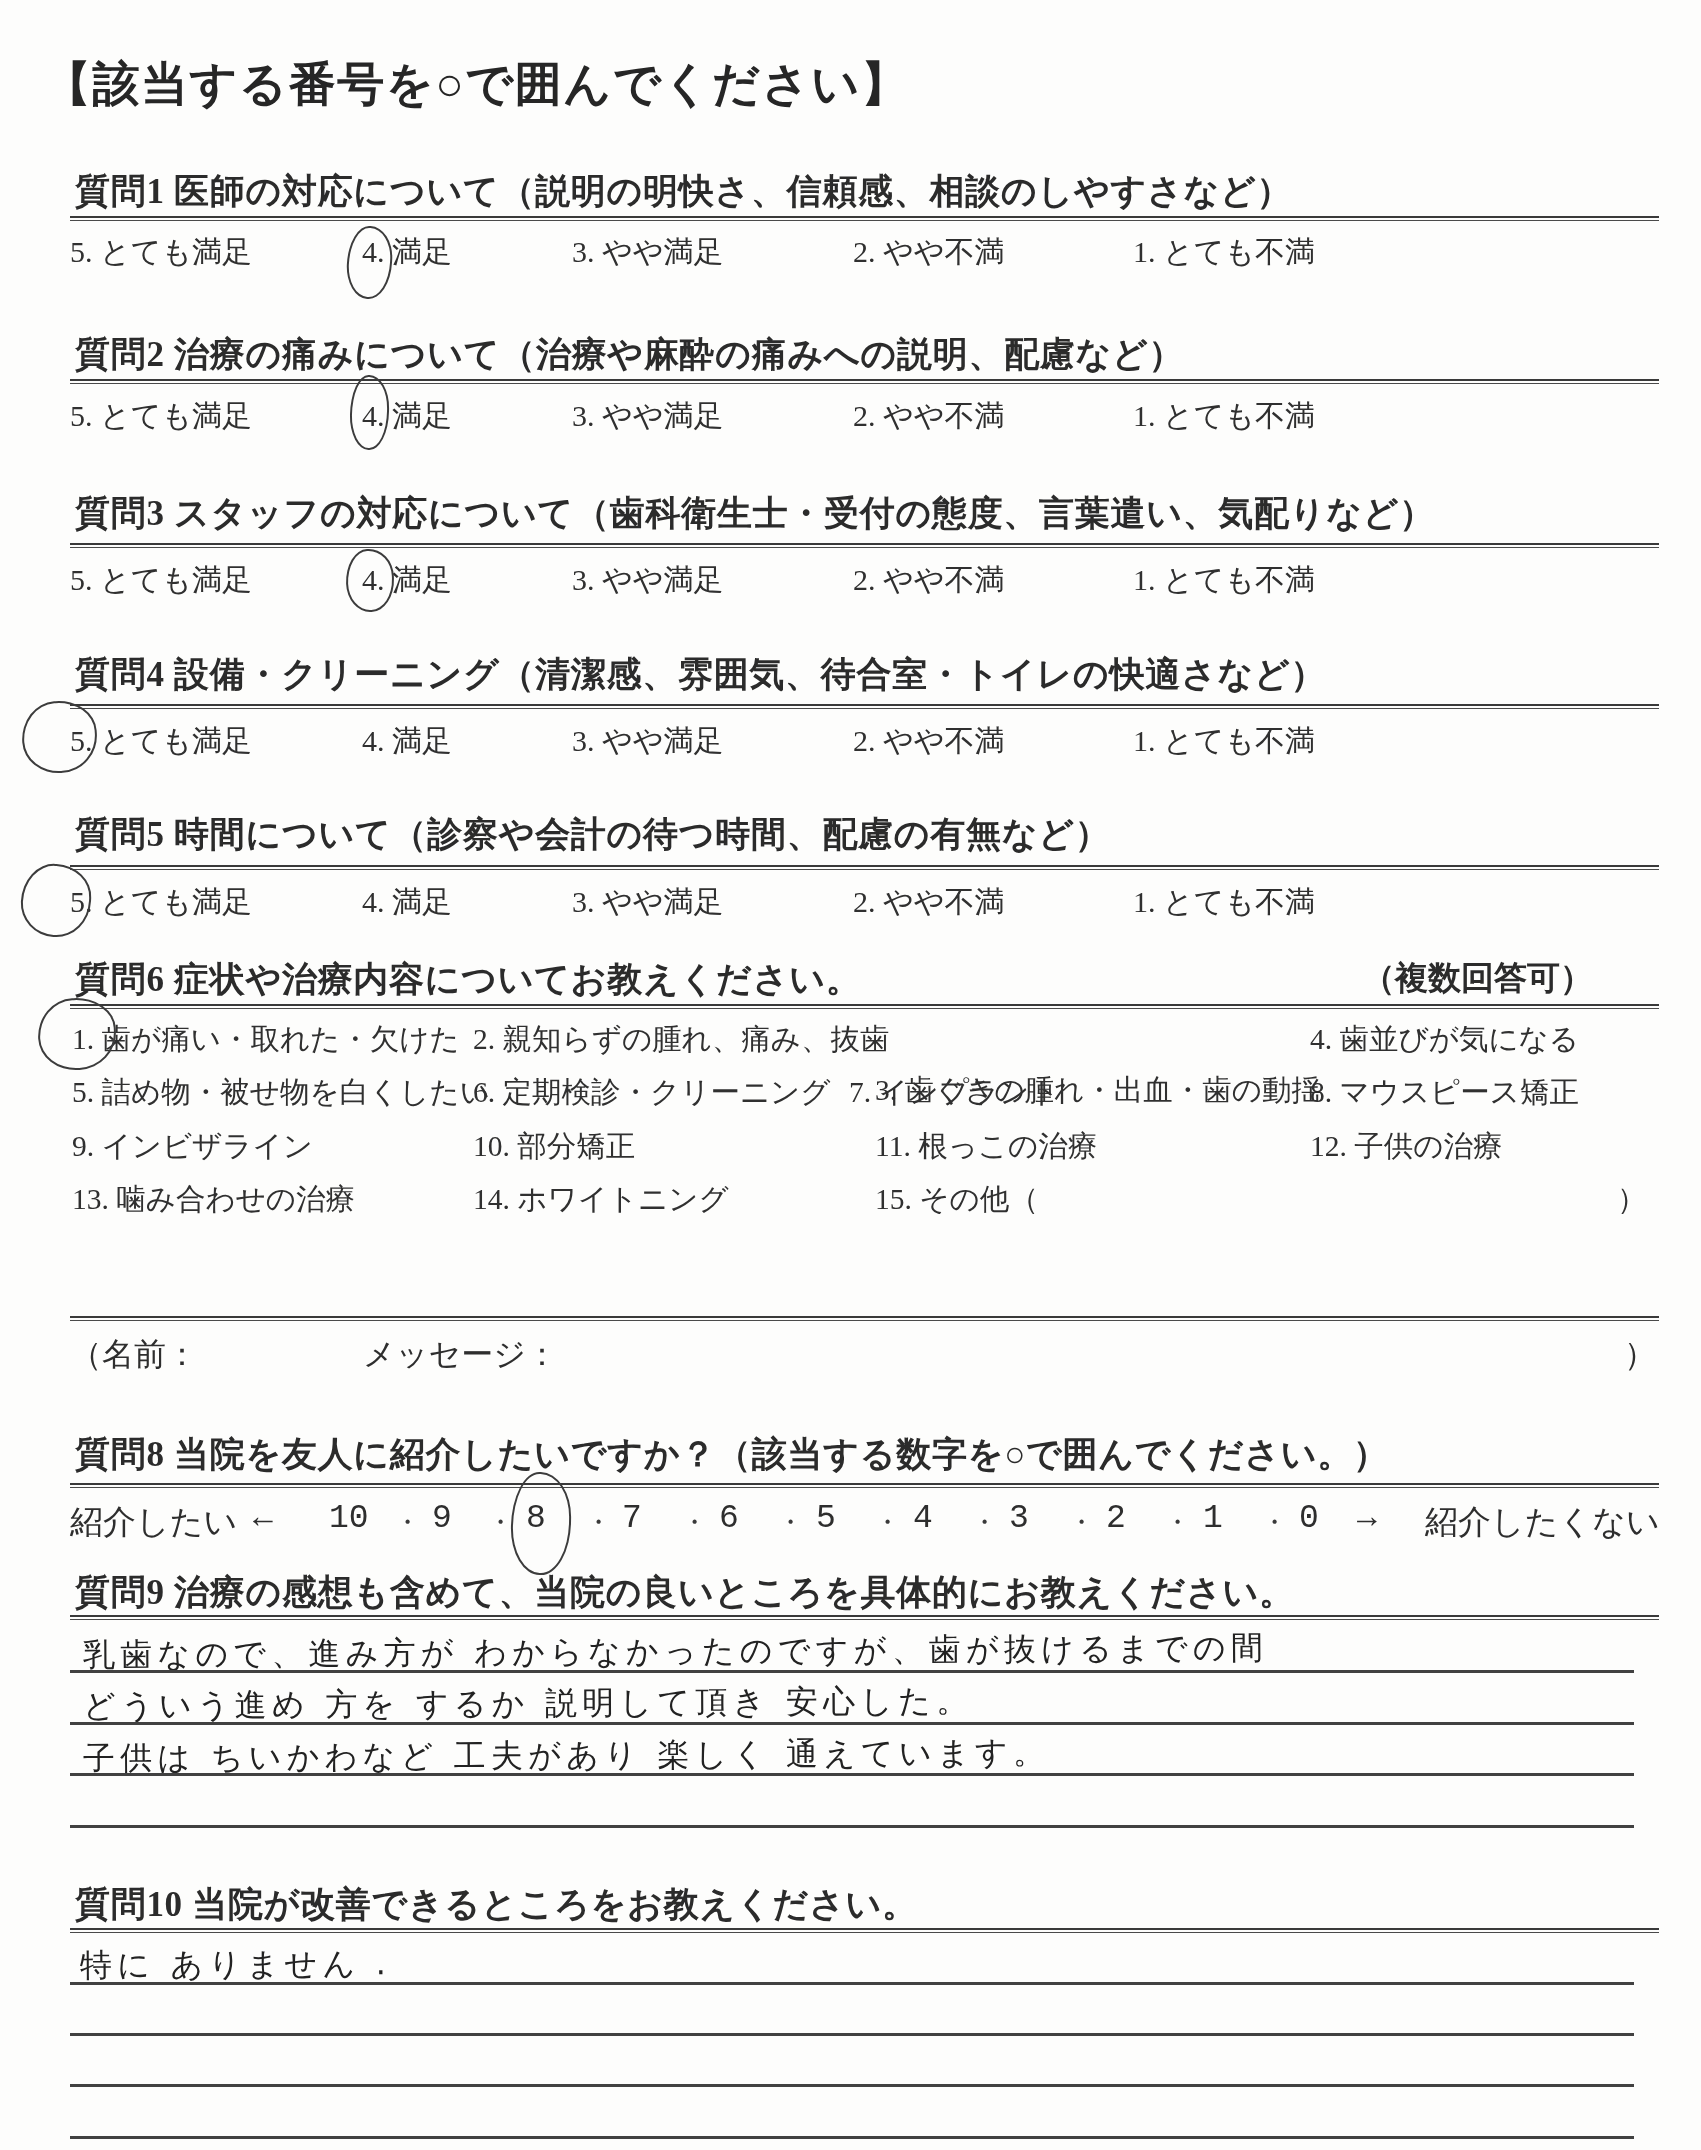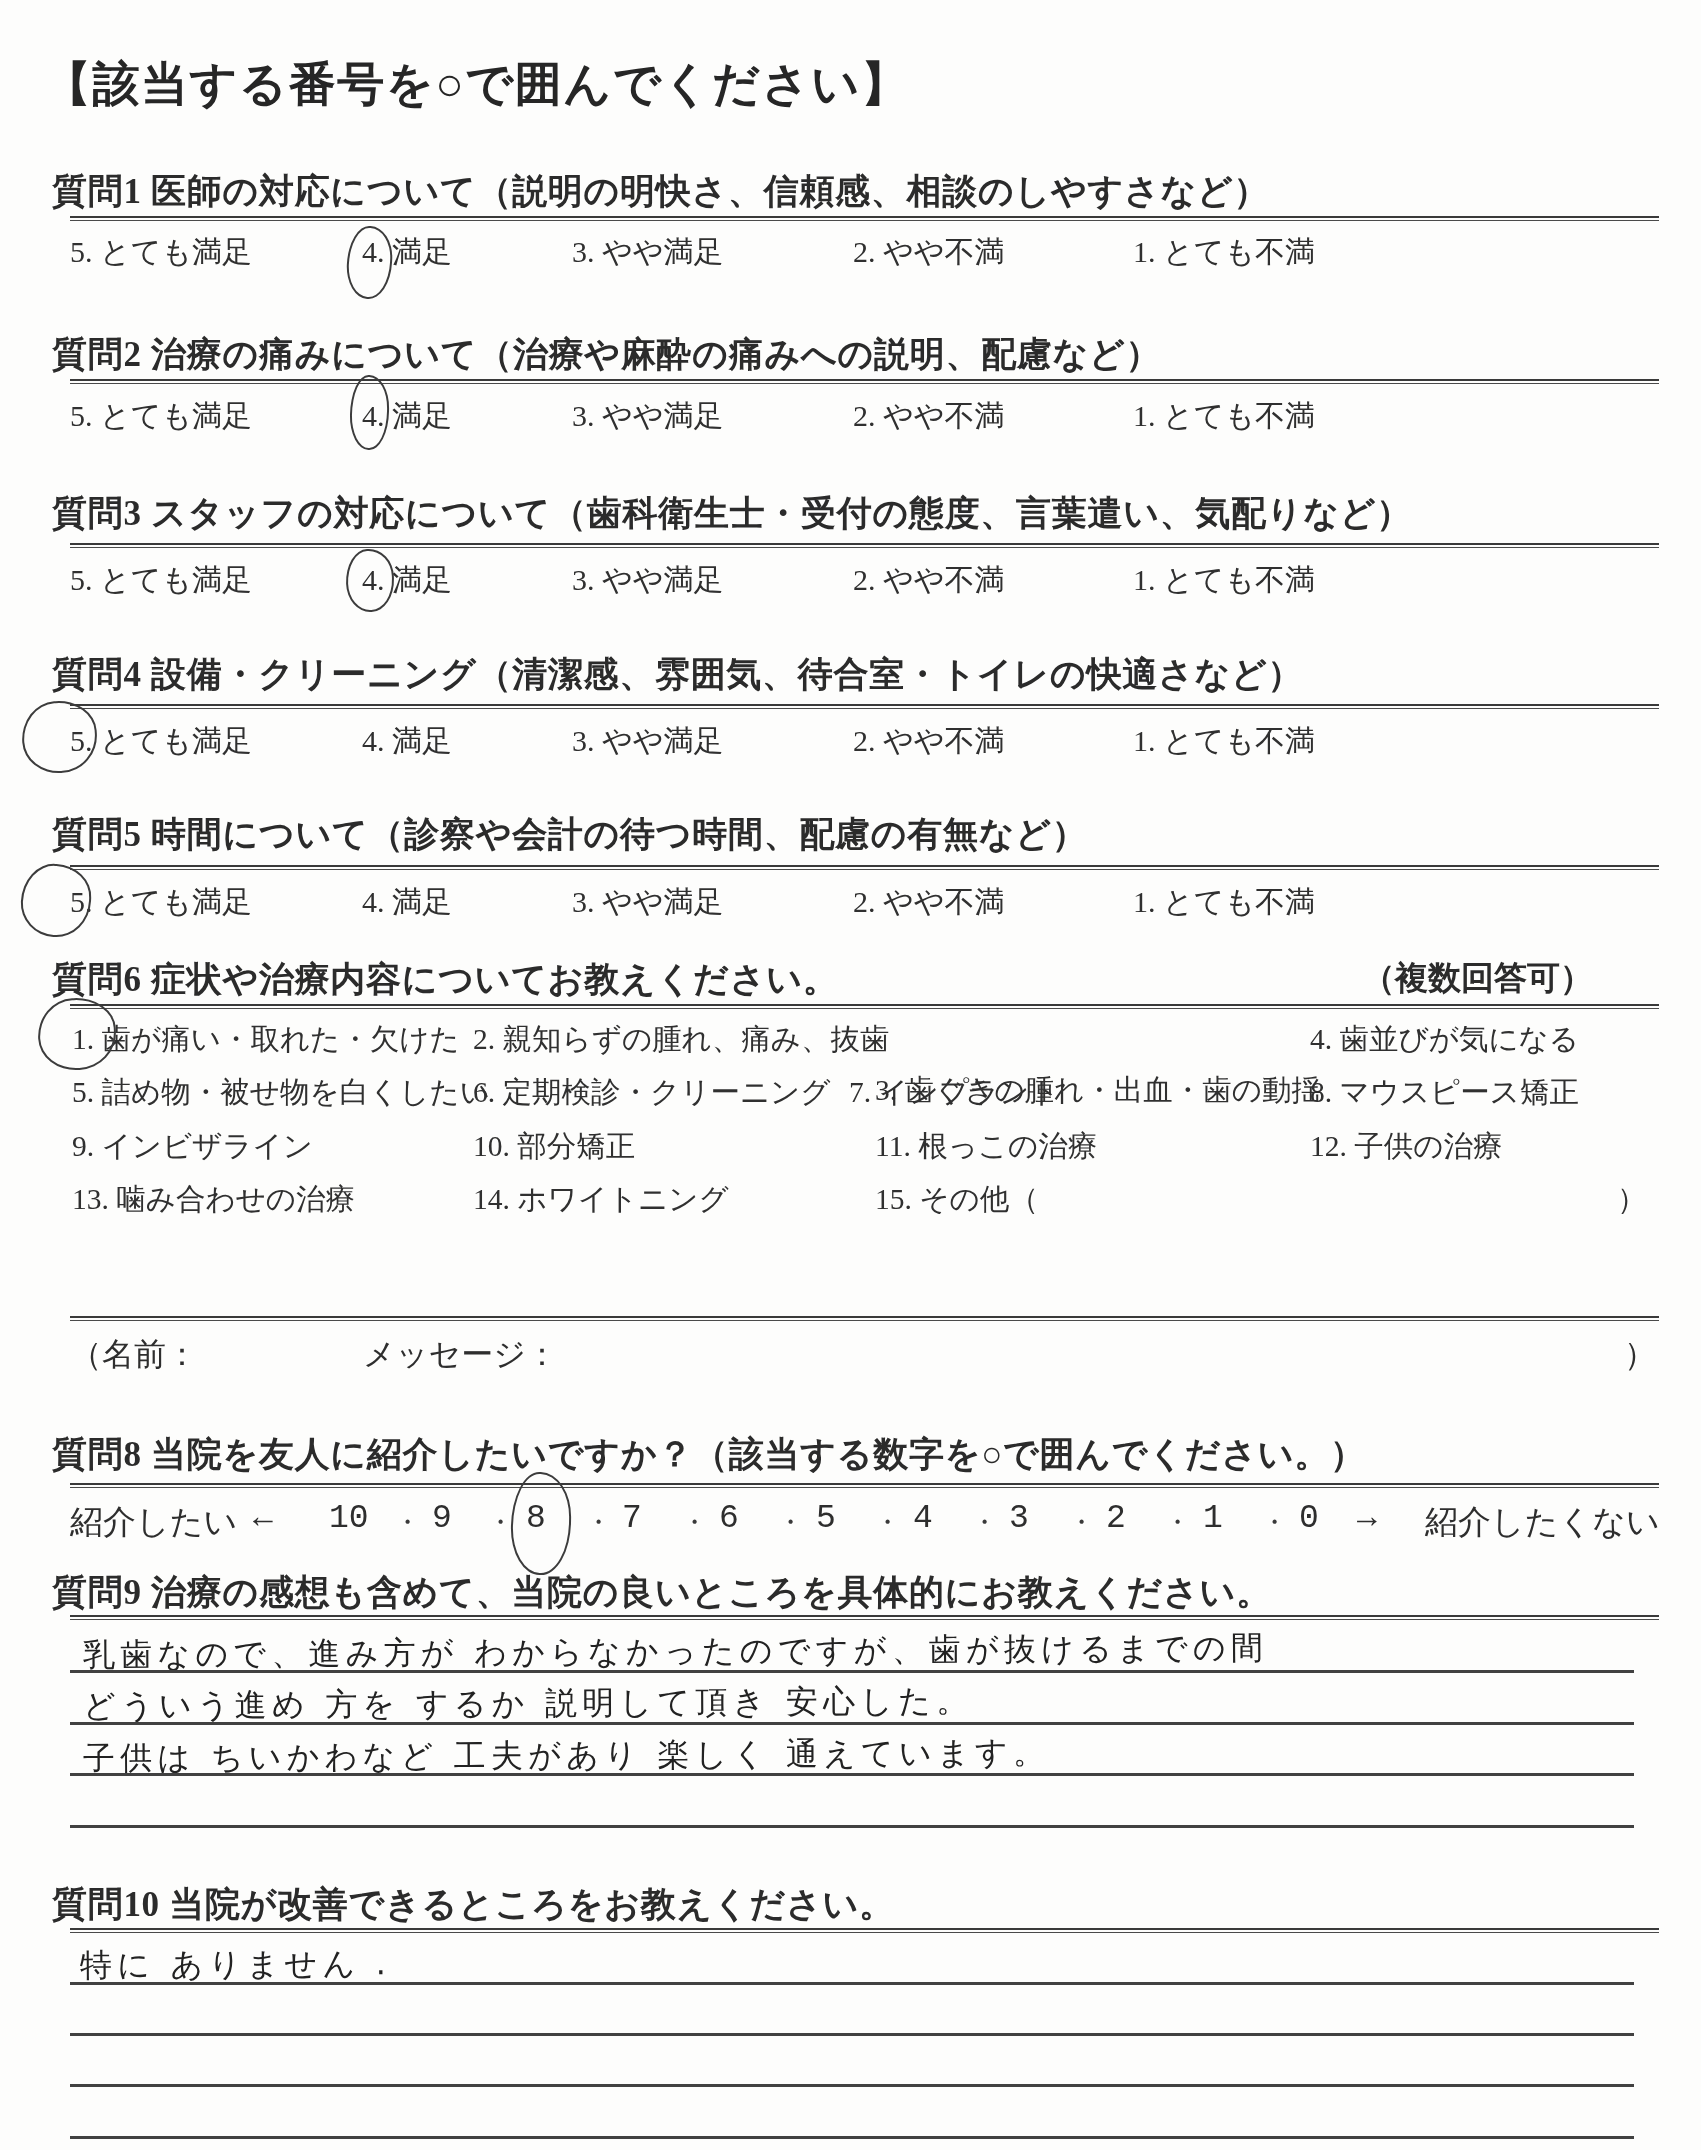--- a/index.html
+++ b/index.html
@@ -16,21 +16,21 @@
     position:absolute;
     left:44px; top:53px;
     font-size:47px;
     font-weight:bold;
     letter-spacing:1.5px;
     color:#262626;
     white-space:nowrap;
   }
   .q-head{
     position:absolute;
-    left:52px;
+    left:75px;
     font-size:35px;
     font-weight:600;
     letter-spacing:0.7px;
     color:#2b2b2b;
     white-space:nowrap;
   }
   .q-note{
     position:absolute;
     font-size:33px;
     font-weight:600;

